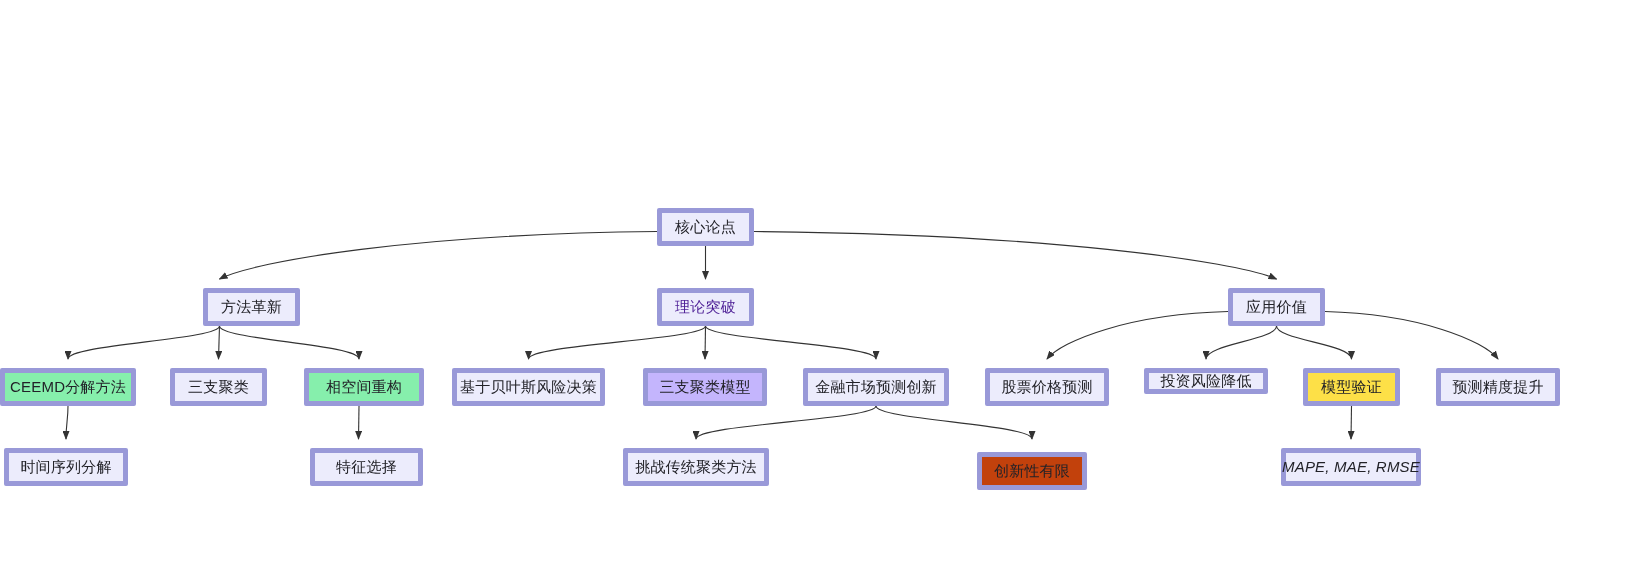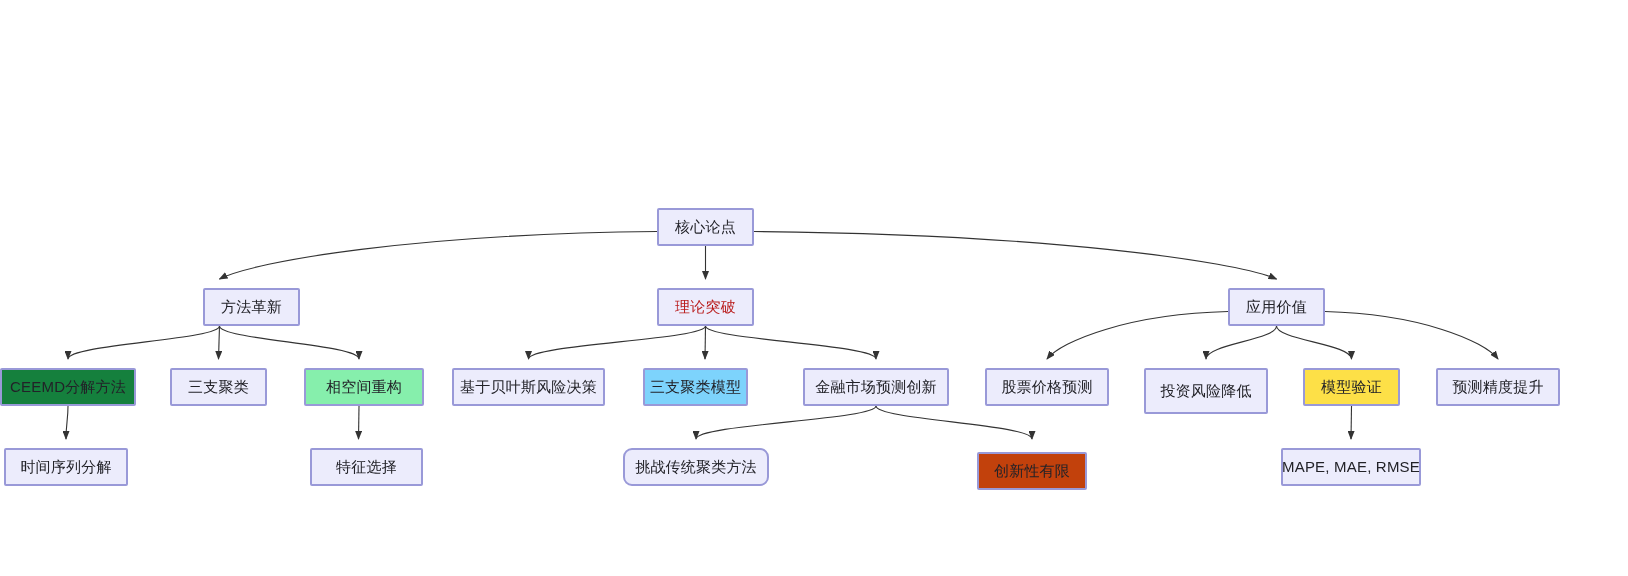--- a/index.html
+++ b/index.html
@@ -31,21 +31,21 @@
     position: absolute;
     left: 0;
     top: 0;
     width: 1628px;
     height: 576px;
   }
   .node {
     position: absolute;
     box-sizing: border-box;
     background: #ececfc;
-    border: 2px solid #14b8a6;
+    border: 5px solid #14b8a6;
     border-radius: 2px;
     display: flex;
     align-items: center;
     justify-content: center;
     color: #222228;
     font-size: 15px;
     line-height: 1.1;
     white-space: nowrap;
     letter-spacing: 0.2px;
   }
@@ -87,66 +87,66 @@
       </g>
   </svg>
 
   <div id="node-layer">
       <div class="node" style="left: 657px; top: 208px; width: 97px; height: 38px; background: rgb(236, 236, 252); border-color: rgb(153, 153, 216); color: rgb(34, 34, 40);">
         <span class="node-label">核心论点</span>
       </div>
       <div class="node" style="left: 171px; top: 288px; width: 97px; height: 38px; background: rgb(236, 236, 252); border-color: rgb(153, 153, 216); color: rgb(34, 34, 40); margin-left: 32px;">
         <span class="node-label">方法革新</span>
       </div>
-      <div class="node" style="left: 657px; top: 288px; width: 97px; height: 38px; background: rgb(236, 236, 252); border-color: rgb(153, 153, 216); color: #b91c1c;">
+      <div class="node" style="left: 657px; top: 288px; width: 97px; height: 38px; background: rgb(236, 236, 252); border-color: rgb(153, 153, 216); color: #4c1d95;">
         <span class="node-label">理论突破</span>
       </div>
       <div class="node" style="left: 1228px; top: 288px; width: 97px; height: 38px; background: rgb(236, 236, 252); border-color: rgb(153, 153, 216); color: rgb(34, 34, 40);">
         <span class="node-label">应用价值</span>
       </div>
-      <div class="node" style="left: 0px; top: 368px; width: 136px; height: 38px; background: #15803d; border-color: rgb(153, 153, 216); color: rgb(34, 34, 40);">
+      <div class="node" style="left: 0px; top: 368px; width: 136px; height: 38px; background: #86efac; border-color: rgb(153, 153, 216); color: rgb(34, 34, 40);">
         <span class="node-label">CEEMD分解方法</span>
       </div>
       <div class="node" style="left: 170px; top: 368px; width: 97px; height: 38px; background: rgb(236, 236, 252); border-color: rgb(153, 153, 216); color: rgb(34, 34, 40);">
         <span class="node-label">三支聚类</span>
       </div>
       <div class="node" style="left: 304px; top: 368px; width: 120px; height: 38px; background: #86efac; border-color: rgb(153, 153, 216); color: rgb(34, 34, 40);">
         <span class="node-label">相空间重构</span>
       </div>
       <div class="node" style="left: 452px; top: 368px; width: 153px; height: 38px; background: rgb(236, 236, 252); border-color: rgb(153, 153, 216); color: rgb(34, 34, 40);">
         <span class="node-label">基于贝叶斯风险决策</span>
       </div>
-      <div class="node" style="left: 643px; top: 368px; width: 105px; height: 38px; background: #7dd3fc; border-color: rgb(153, 153, 216); color: rgb(34, 34, 40);">
+      <div class="node" style="left: 643px; top: 368px; width: 124px; height: 38px; background: #c4b5fd; border-color: rgb(153, 153, 216); color: rgb(34, 34, 40);">
         <span class="node-label">三支聚类模型</span>
       </div>
       <div class="node" style="left: 803px; top: 368px; width: 146px; height: 38px; background: rgb(236, 236, 252); border-color: rgb(153, 153, 216); color: rgb(34, 34, 40);">
         <span class="node-label">金融市场预测创新</span>
       </div>
       <div class="node" style="left: 985px; top: 368px; width: 124px; height: 38px; background: rgb(236, 236, 252); border-color: rgb(153, 153, 216); color: rgb(34, 34, 40);">
         <span class="node-label">股票价格预测</span>
       </div>
-      <div class="node" style="left: 1144px; top: 368px; width: 124px; height: 46px; background: rgb(236, 236, 252); border-color: rgb(153, 153, 216); color: rgb(34, 34, 40);">
+      <div class="node" style="left: 1144px; top: 368px; width: 124px; height: 26px; background: rgb(236, 236, 252); border-color: rgb(153, 153, 216); color: rgb(34, 34, 40);">
         <span class="node-label">投资风险降低</span>
       </div>
       <div class="node" style="left: 1303px; top: 368px; width: 97px; height: 38px; background: #fde047; border-color: rgb(153, 153, 216); color: rgb(34, 34, 40);">
         <span class="node-label">模型验证</span>
       </div>
       <div class="node" style="left: 1436px; top: 368px; width: 124px; height: 38px; background: rgb(236, 236, 252); border-color: rgb(153, 153, 216); color: rgb(34, 34, 40);">
         <span class="node-label">预测精度提升</span>
       </div>
       <div class="node" style="left: 4px; top: 448px; width: 124px; height: 38px; background: rgb(236, 236, 252); border-color: rgb(153, 153, 216); color: rgb(34, 34, 40);">
         <span class="node-label">时间序列分解</span>
       </div>
       <div class="node" style="left: 310px; top: 448px; width: 113px; height: 38px; background: rgb(236, 236, 252); border-color: rgb(153, 153, 216); color: rgb(34, 34, 40);">
         <span class="node-label">特征选择</span>
       </div>
-      <div class="node" style="left: 623px; top: 448px; width: 146px; height: 38px; background: rgb(236, 236, 252); border-color: rgb(153, 153, 216); color: rgb(34, 34, 40); border-radius: 9px;">
+      <div class="node" style="left: 623px; top: 448px; width: 146px; height: 38px; background: rgb(236, 236, 252); border-color: rgb(153, 153, 216); color: rgb(34, 34, 40);">
         <span class="node-label">挑战传统聚类方法</span>
       </div>
       <div class="node" style="left: 977px; top: 452px; width: 110px; height: 38px; background: #c2410c; border-color: rgb(153, 153, 216); color: rgb(34, 34, 40);">
         <span class="node-label">创新性有限</span>
       </div>
-      <div class="node" style="left: 1281px; top: 448px; width: 140px; height: 38px; background: rgb(236, 236, 252); border-color: rgb(153, 153, 216); color: rgb(34, 34, 40);">
+      <div class="node" style="left: 1281px; top: 448px; width: 140px; height: 38px; background: rgb(236, 236, 252); border-color: rgb(153, 153, 216); color: rgb(34, 34, 40); font-style: italic;">
         <span class="node-label">MAPE, MAE, RMSE</span>
       </div>
     </div>
 
 </div>
 
 </body></html>

